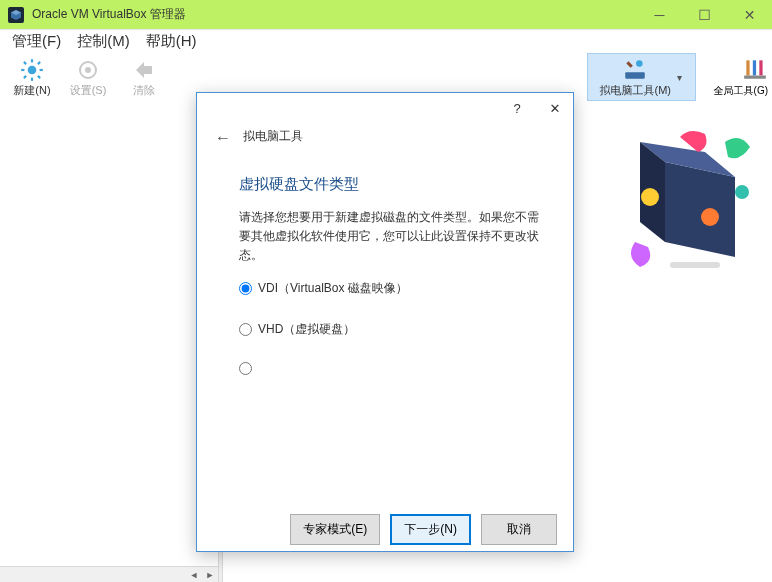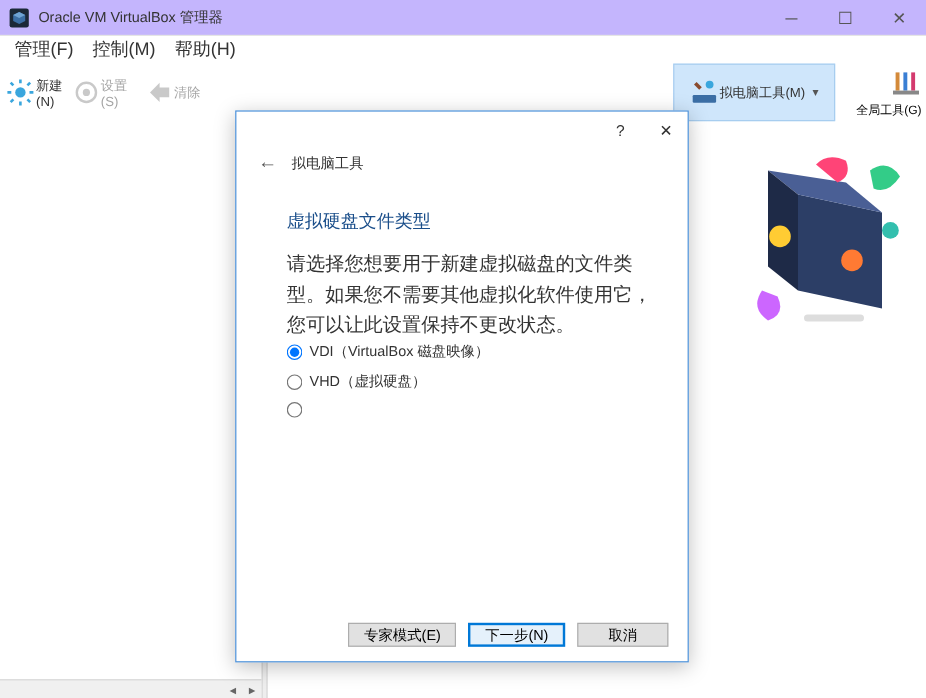--- a/index.html
+++ b/index.html
@@ -1,32 +1,32 @@
 <!DOCTYPE html>
 <html><head>
 <meta charset="utf-8">
 <style>
   * { box-sizing: border-box; margin: 0; padding: 0; font-family: "Microsoft YaHei", "Segoe UI", sans-serif; }
   body { width: 772px; height: 582px; background: #fff; position: relative; overflow: hidden; }
 
   
-  .titlebar { height: 30px; background: #c4b5fd; border-bottom: 1px solid #e5e5e5; display: flex; align-items: center; padding: 0 0 0 8px; }
+  .titlebar { height: 30px; background: #bef264; border-bottom: 1px solid #e5e5e5; display: flex; align-items: center; padding: 0 0 0 8px; }
   .appicon { width: 16px; height: 16px; background: #1b2838; border-radius: 2px; display: flex; align-items: center; justify-content: center; margin-right: 8px; }
   .appicon svg { width: 12px; height: 12px; }
   .title { font-size: 12px; color: #333; flex: 1; }
   .winbtns { display: flex; }
   .winbtn { width: 45px; height: 30px; display: flex; align-items: center; justify-content: center; color: #555; font-size: 14px; }
 
   
   .menubar { height: 22px; display: flex; align-items: center; padding: 0 4px; font-size: 15px; color: #333; }
   .menuitem { padding: 2px 8px; }
 
   
   .toolbar { height: 50px; display: flex; align-items: center; padding: 0 4px; background: #fff; }
-  .tbtn { display: flex; flex-direction: row; align-items: center; justify-content: center; width: 56px; height: 48px; font-size: 11px; color: #333; }
+  .tbtn { display: flex; flex-direction: column; align-items: center; justify-content: center; width: 56px; height: 48px; font-size: 11px; color: #333; }
   .tbtn .ticon { height: 26px; display: flex; align-items: center; justify-content: center; }
   .tbtn.disabled { opacity: 0.45; }
   .spacer { flex: 1; }
   .tooltab { background: #cfe6fb; border: 1px solid #a7cdef; height: 48px; display: flex; align-items: center; padding: 0 6px; }
   .tooltab .tbtn { width: auto; padding: 0 6px; }
   .tooltab .drop { width: 12px; font-size: 10px; color: #555; }
   .rtbtn { display: flex; flex-direction: column; align-items: flex-end; justify-content: center; width: 72px; height: 48px; font-size: 10px; }
 
   
   .main { position: absolute; top: 102px; left: 0; right: 0; bottom: 0; background: #fff; }
@@ -40,26 +40,26 @@
 
   
   .dialog { position: absolute; left: 196px; top: 92px; width: 378px; height: 460px; background: #fff; border: 1px solid #4a90d9; box-shadow: 0 4px 16px rgba(0,0,0,0.25); }
   .dlg-top { height: 30px; display: flex; align-items: center; justify-content: flex-end; padding: 0 8px; gap: 18px; }
   .dlg-top .hbtn { width: 20px; height: 20px; display: flex; align-items: center; justify-content: center; font-size: 13px; color: #333; }
   .dlg-head { display: flex; align-items: center; padding: 4px 18px 10px 18px; gap: 12px; }
   .backarrow { font-size: 16px; color: #555; }
   .dlg-head .dtitle { font-size: 12px; color: #333; }
   .dlg-body { padding: 6px 28px 0 42px; }
   .section-title { color: #1a4e8a; font-size: 15px; margin: 14px 0 14px 0; }
-  .desc { font-size: 16px; color: #333; line-height: 1.6; }
-  .radios { display: flex; flex-direction: column; gap: 8px; font-size: 12px; color: #333; }
+  .desc { font-size: 12px; color: #333; line-height: 1.6; margin-bottom: 14px; }
+  .radios { display: flex; flex-direction: column; gap: 24px; font-size: 12px; color: #333; }
   .radio { display: flex; align-items: center; gap: 6px; }
   .radio input { width: 13px; height: 13px; }
   .dlg-footer { position: absolute; left: 0; right: 0; bottom: 0; height: 44px; display: flex; align-items: center; justify-content: flex-end; padding: 0 16px; gap: 10px; }
-  .btn { height: 20px; padding: 0 12px; font-size: 12px; background: #e1e1e1; border: 1px solid #adadad; display: flex; align-items: center; justify-content: center; min-width: 76px; }
+  .btn { height: 31px; padding: 0 12px; font-size: 12px; background: #e1e1e1; border: 1px solid #adadad; display: flex; align-items: center; justify-content: center; min-width: 76px; }
   .btn.primary { border: 2px solid #0078d7; background: #e5f1fb; }
 
   
   .watermark { position: absolute; left: 50%; top: 50%; transform: translate(-55%,-40%); text-align: center; opacity: 0.18; pointer-events: none; }
   .watermark .wm1 { font-size: 42px; color: #888; letter-spacing: 4px; }
   .watermark .wm2 { font-size: 22px; color: #888; letter-spacing: 3px; }
 </style>
 </head>
 <body>
 

